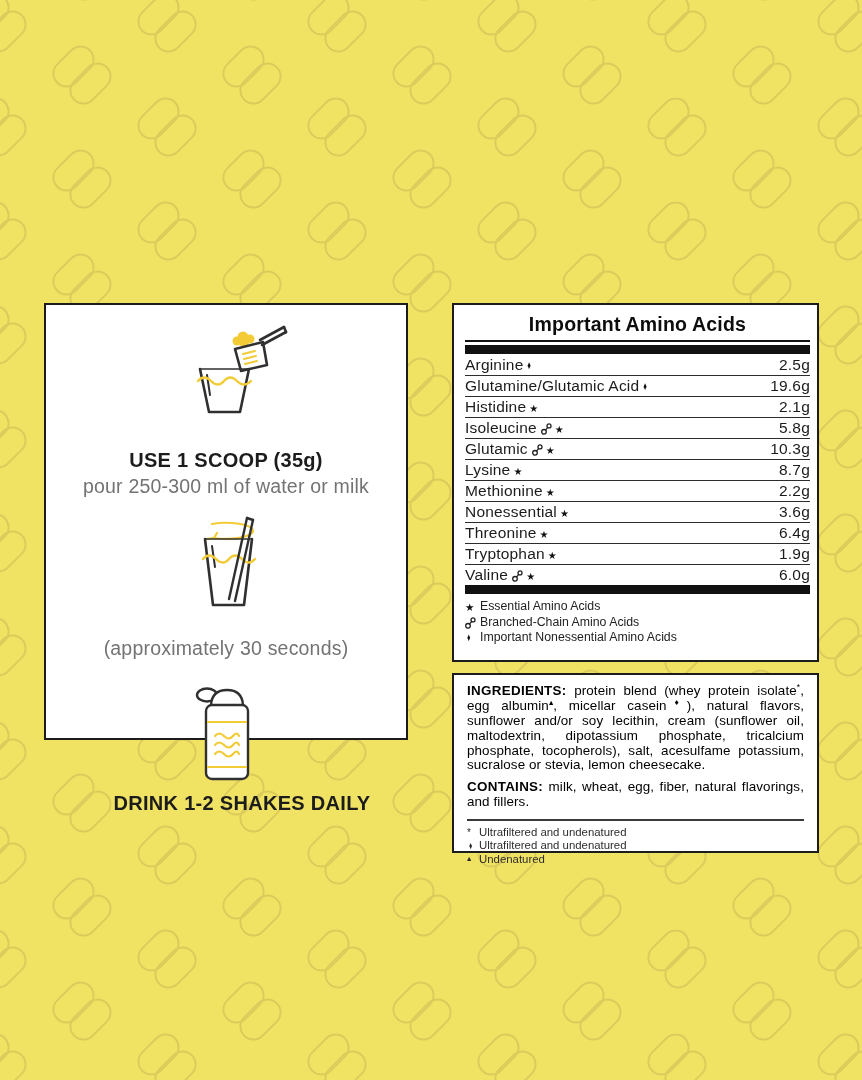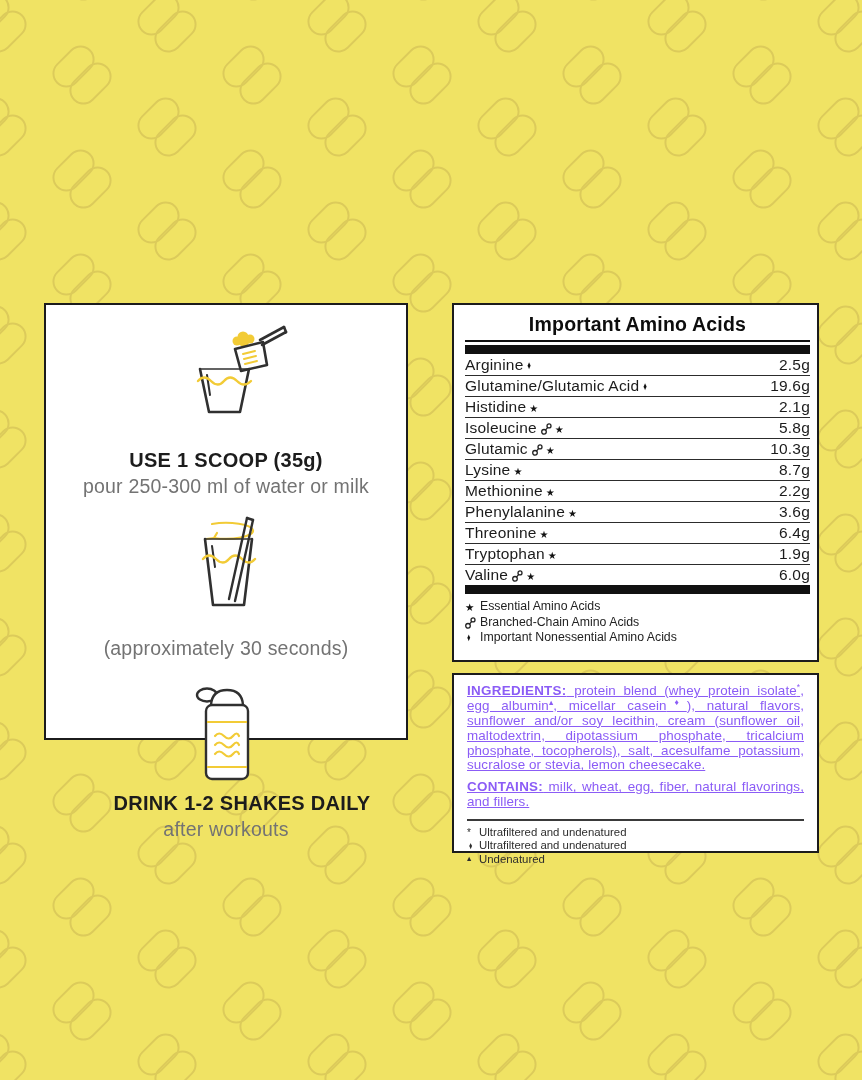--- a/index.html
+++ b/index.html
@@ -48,21 +48,21 @@
   }
   .bcaa-svg{margin-left:4px;position:relative;top:1px;}
   .legend{margin-top:5px;}
   .legend-line{display:flex;align-items:center;font-size:12.3px;line-height:1.26;color:#232323;}
   .legend-sym{width:15px;display:inline-flex;justify-content:flex-start;align-items:center;}
   .legend .sym-star{font-size:10.5px;margin-left:0;top:0;}
   .legend .sym-diamond{font-size:11px;margin-left:1px;}
   .legend .bcaa-svg{margin-left:0;top:0;}
   
   #ingredients-card{left:452px;top:673px;width:367px;height:180px;padding:9px 13px 6px 13px;}
-  .ing-par{font-size:13.4px;line-height:1.11;text-align:justify;color:#8b5cf6;letter-spacing:.1px;text-decoration:underline;}
+  .ing-par{font-size:13.4px;line-height:1.11;text-align:justify;color:#000000;letter-spacing:.1px;}
   .ing-par b{letter-spacing:.3px;}
   .contains-par{margin-top:7px;}
   sup.mk{font-size:8.5px;line-height:0;}
   .foot-rule{height:1.5px;background:#3a3a3a;margin-top:9px;}
   .footnotes{margin-top:5px;}
   .footnote-line{display:flex;font-size:11.4px;line-height:1.2;color:#2d2d2d;}
   .fn-sym{width:12px;text-align:left;font-size:10px;position:relative;top:1px;}
   .fn-sym.diamond{font-size:10px;transform:scaleX(.65);}
   .fn-sym.triangle{font-size:8.5px;top:0px;}
 </style>
@@ -168,21 +168,20 @@
       </g>
 
       <g stroke="#f2cb36" stroke-width="2.2" stroke-linecap="round">
         <path d="M31 52 q4 -5 9 0 t9 0 t6 0"></path>
         <path d="M31 61 q4 -5 9 0 t9 0 t6 0"></path>
         <path d="M31 70 q4 -5 9 0 t9 0 t6 0"></path>
       </g>
     </svg>
   </div>
   <div class="step-title" style="top:487px;padding-left:16px;">DRINK 1-2 SHAKES DAILY</div>
-  <div class="step-sub" style="top:513px;">after workouts</div>
 </div>
 
 <div class="card" id="amino-card">
   <div class="amino-title">
     <div>Important Amino Acids</div>
   </div>
   <div class="title-rule"></div>
   <div class="thick-bar"></div>
 
   <div class="amino-rows">
@@ -240,21 +239,21 @@
       </div>
       <div class="amino-row">
         <span class="row-name">
           <span>Methionine</span>
           <span class="sym-star">★</span>
         </span>
         <span class="row-value">2.2g</span>
       </div>
       <div class="amino-row">
         <span class="row-name">
-          <span>Phenylalanine</span>
+          <span>Nonessential</span>
           <span class="sym-star">★</span>
         </span>
         <span class="row-value">3.6g</span>
       </div>
       <div class="amino-row">
         <span class="row-name">
           <span>Threonine</span>
           <span class="sym-star">★</span>
         </span>
         <span class="row-value">6.4g</span>

